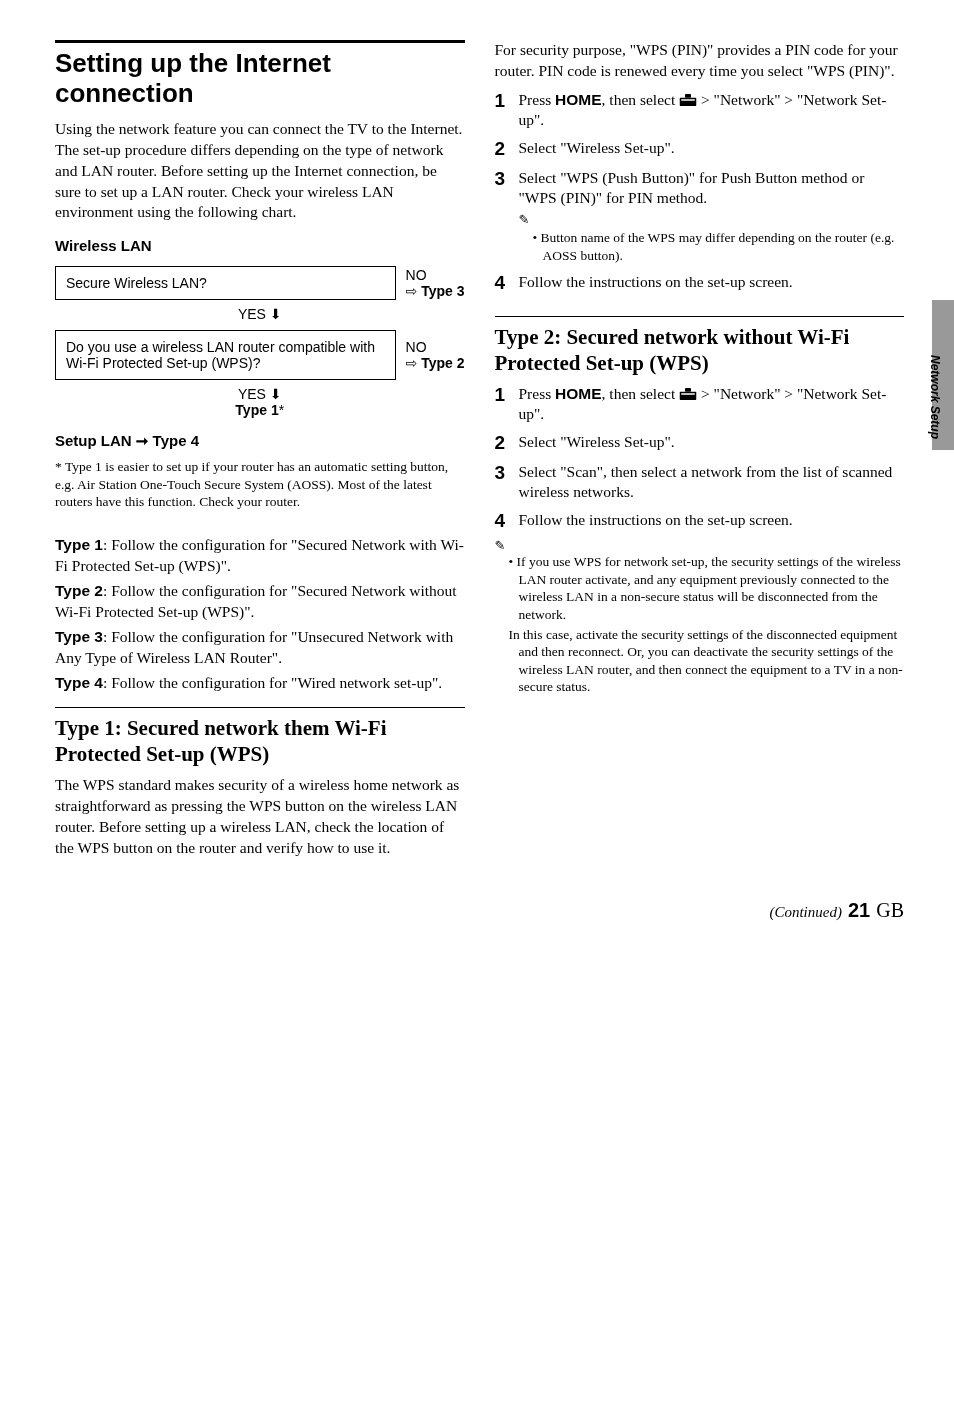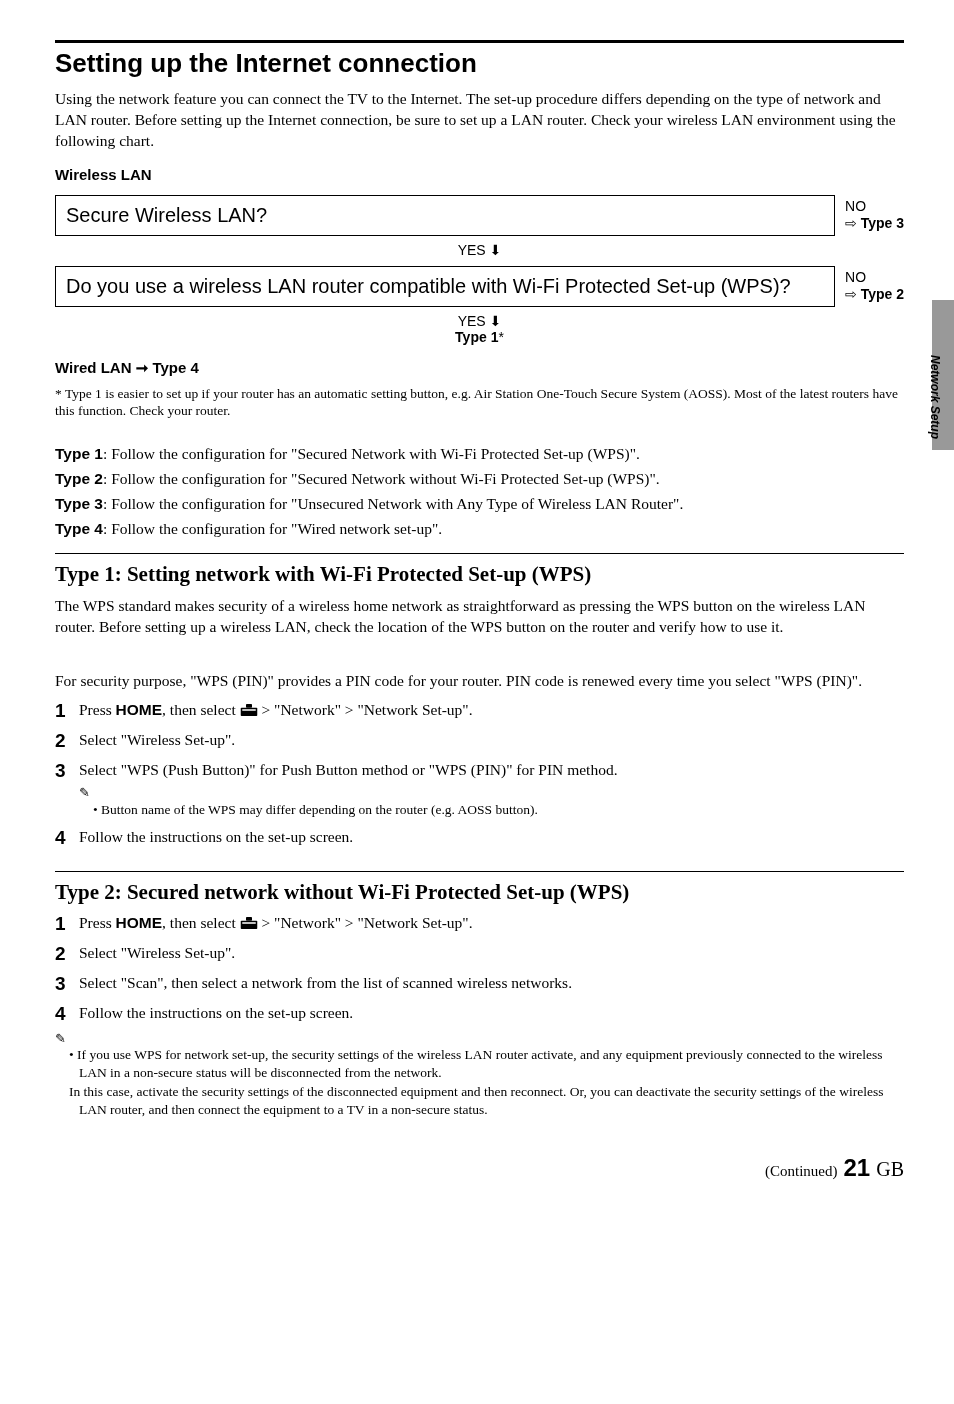--- a/index.html
+++ b/index.html
@@ -7,21 +7,20 @@
     padding: 0;
     font-family: "Times New Roman", serif;
     background: #fff;
     color: #000;
     width: 954px;
   }
   .page {
     padding: 40px 50px 30px 55px;
     display: flex;
     gap: 30px;
-    flex-direction: column;
   }
   .col {
     flex: 1;
     min-width: 0;
   }
   .rule {
     border-top: 3px solid #000;
     margin-bottom: 6px;
   }
   .thin-rule {
@@ -58,21 +57,21 @@
     line-height: 1.35;
     margin: 0 0 4px;
   }
   .flow-box {
     border: 1.5px solid #000;
     padding: 8px 10px;
     margin: 4px 0;
     display: flex;
     align-items: center;
     font-family: Arial, Helvetica, sans-serif;
-    font-size: 20px;
+    font-size: 14px;
   }
   .flow-row {
     display: flex;
     align-items: center;
     gap: 10px;
   }
   .flow-side {
     font-family: Arial, Helvetica, sans-serif;
     font-size: 14px;
     line-height: 1.2;
@@ -145,22 +144,22 @@
     vertical-align:-2px;
   }
   .footer {
     display:flex;
     justify-content:flex-end;
     align-items:baseline;
     gap:6px;
     padding: 6px 50px 20px 0;
     font-family: "Times New Roman", serif;
   }
-  .footer .cont { font-size:15px; }
-  .footer .pg { font-family: Arial, sans-serif; font-weight:bold; font-size:24px;text-align:center; }
+  .footer .cont { font-style: italic; font-size:15px; }
+  .footer .pg { font-family: Arial, sans-serif; font-weight:bold; font-size:20px;text-align:center; }
   .footer .gb { font-size:20px; }
   .arrow-right::before { content: "⇨"; font-size:14px; }
   .typebold { font-family: Arial, Helvetica, sans-serif; font-weight:bold; }
 </style>
 </head>
 <body>
 
 <div class="side-block"></div>
 <div class="side-tab">Network Setup</div>
 
@@ -200,42 +199,42 @@
       </div>
     </div>
 
     <div class="flow-center">
       <span>YES</span>
       <span class="downarrow">⬇</span><br>
       <span class="bold">Type 1</span><span>*</span>
     </div>
 
     <h3>
-      <span>Wired LAN </span>➞<span> Type 4</span>
+      <span>Setup LAN </span>➞<span> Type 4</span>
     </h3>
 
     <p class="foot-note">* Type 1 is easier to set up if your router has an automatic setting button, e.g. Air Station One-Touch Secure System (AOSS). Most of the latest routers have this function. Check your router.</p>
 
     <div style="height:18px"></div>
 
     <p class="para">
       <span class="typebold">Type 1</span><span>: Follow the configuration for "Secured Network with Wi-Fi Protected Set-up (WPS)".</span>
     </p>
     <p class="para">
       <span class="typebold">Type 2</span><span>: Follow the configuration for "Secured Network without Wi-Fi Protected Set-up (WPS)".</span>
     </p>
     <p class="para">
       <span class="typebold">Type 3</span><span>: Follow the configuration for "Unsecured Network with Any Type of Wireless LAN Router".</span>
     </p>
     <p class="para">
       <span class="typebold">Type 4</span><span>: Follow the configuration for "Wired network set-up".</span>
     </p>
 
     <div class="thin-rule"></div>
-    <h2>Type 1: Setting network with Wi-Fi Protected Set-up (WPS)</h2>
+    <h2>Type 1: Secured network them Wi-Fi Protected Set-up (WPS)</h2>
     <p class="para">The WPS standard makes security of a wireless home network as straightforward as pressing the WPS button on the wireless LAN router. Before setting up a wireless LAN, check the location of the WPS button on the router and verify how to use it.</p>
   </div>
 
   <div class="col">
     <p class="para">For security purpose, "WPS (PIN)" provides a PIN code for your router. PIN code is renewed every time you select "WPS (PIN)".</p>
 
     <div class="step">
       <span class="bignum">1</span>
       <div class="step-body">
         <span>Press </span><span class="sans bold">HOME</span><span>, then select </span>

